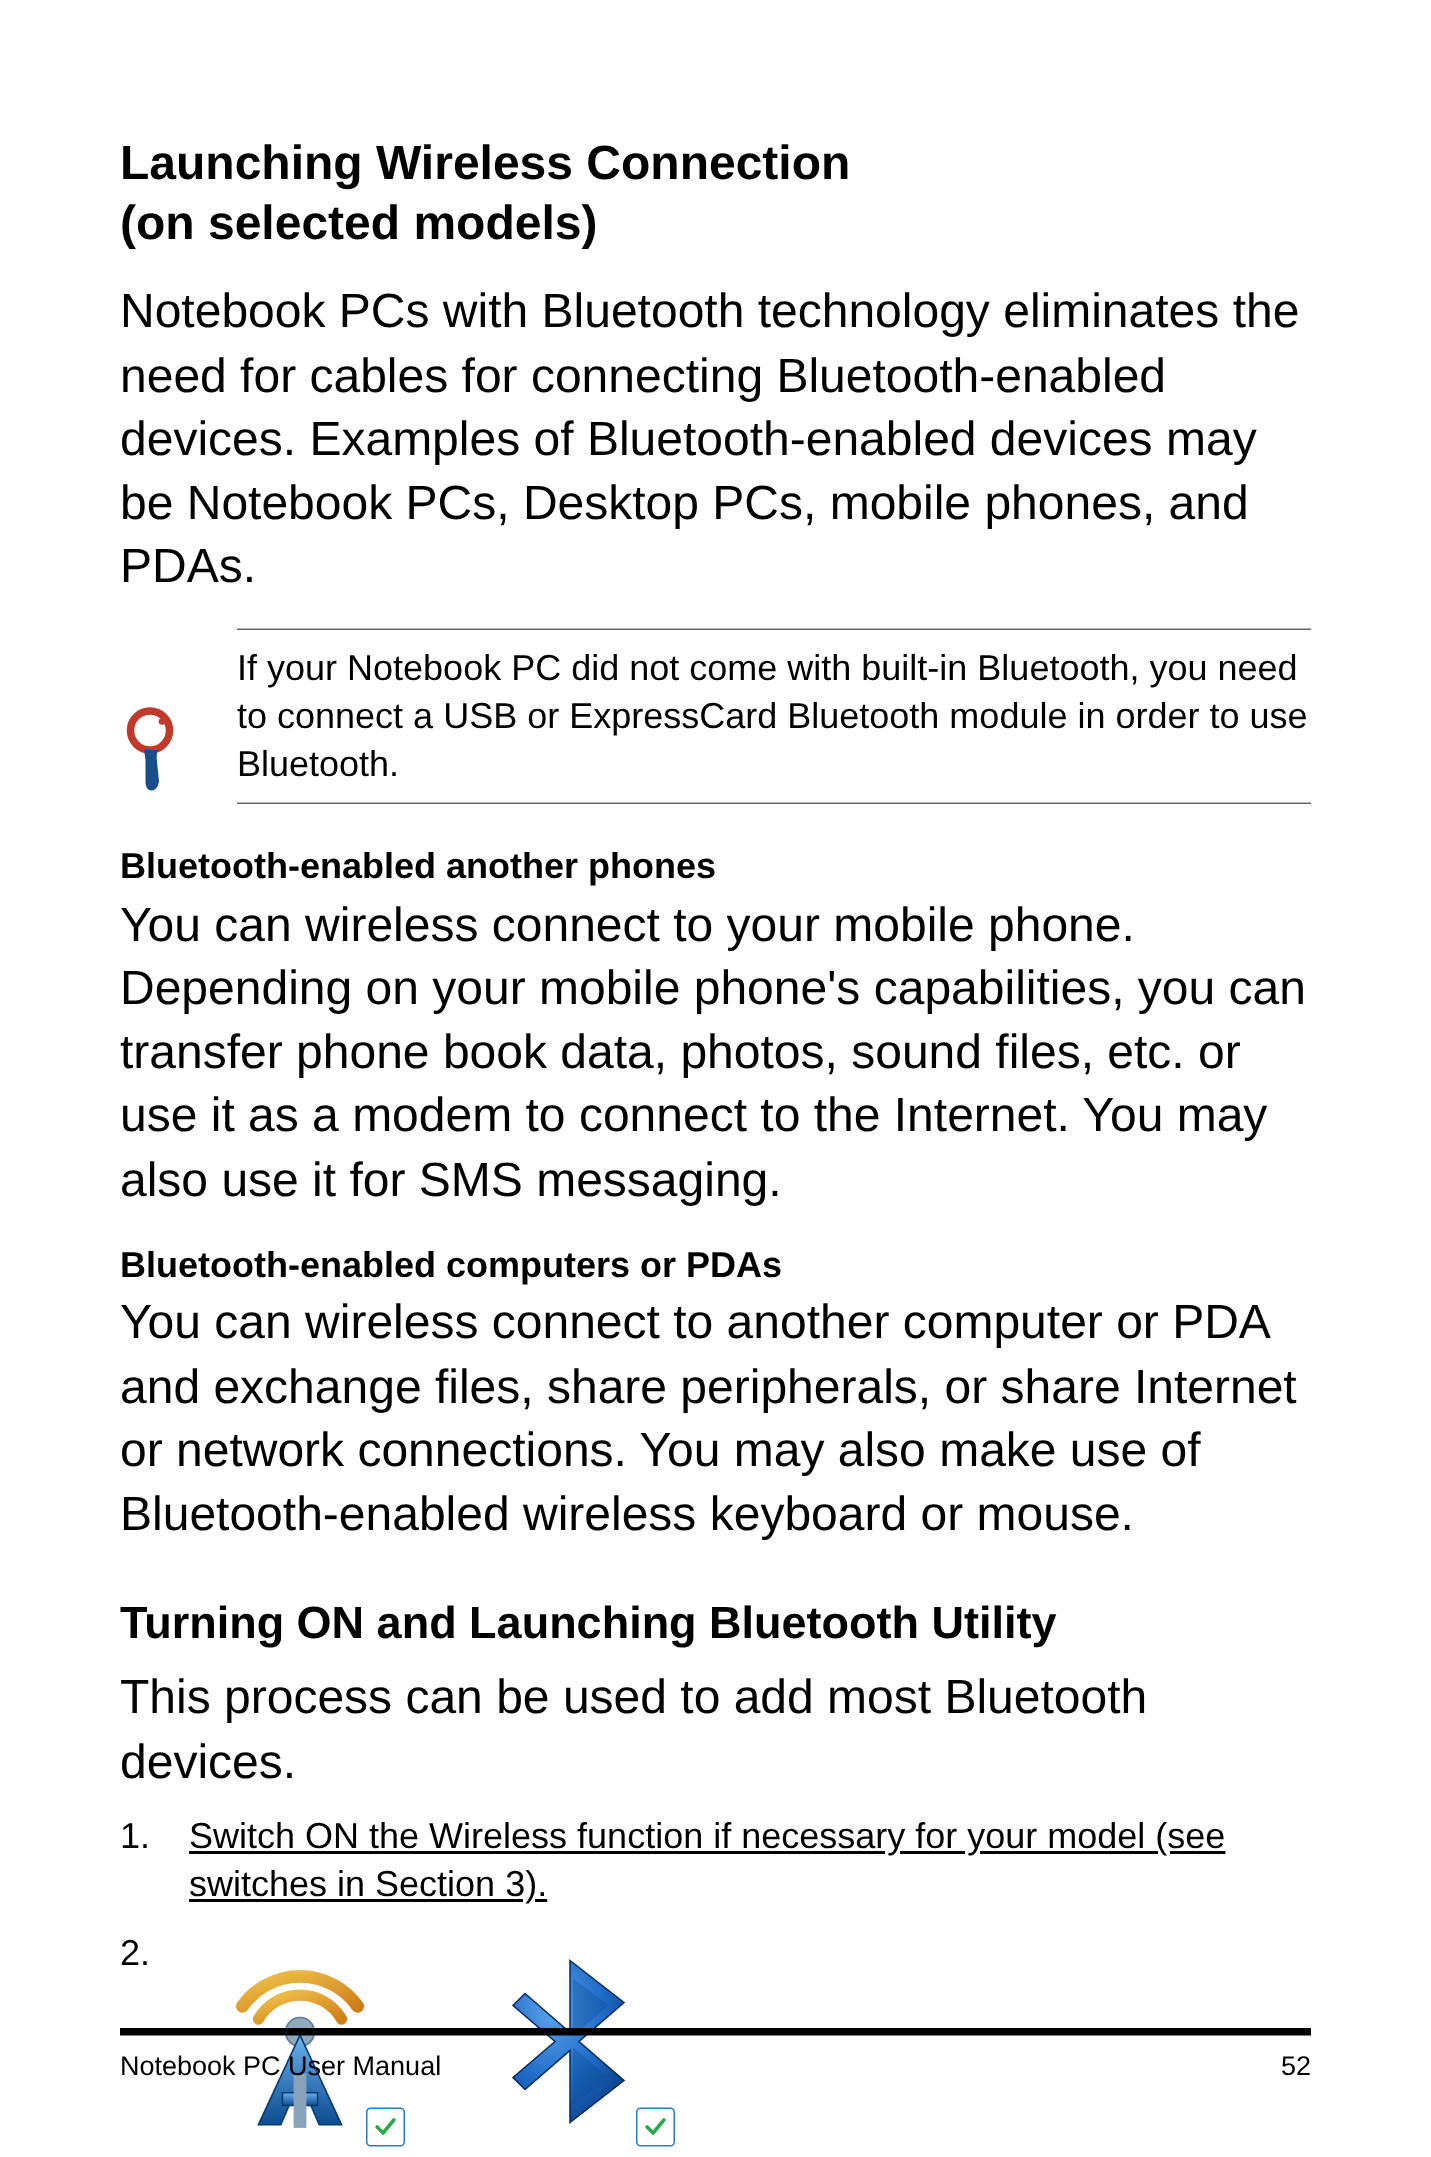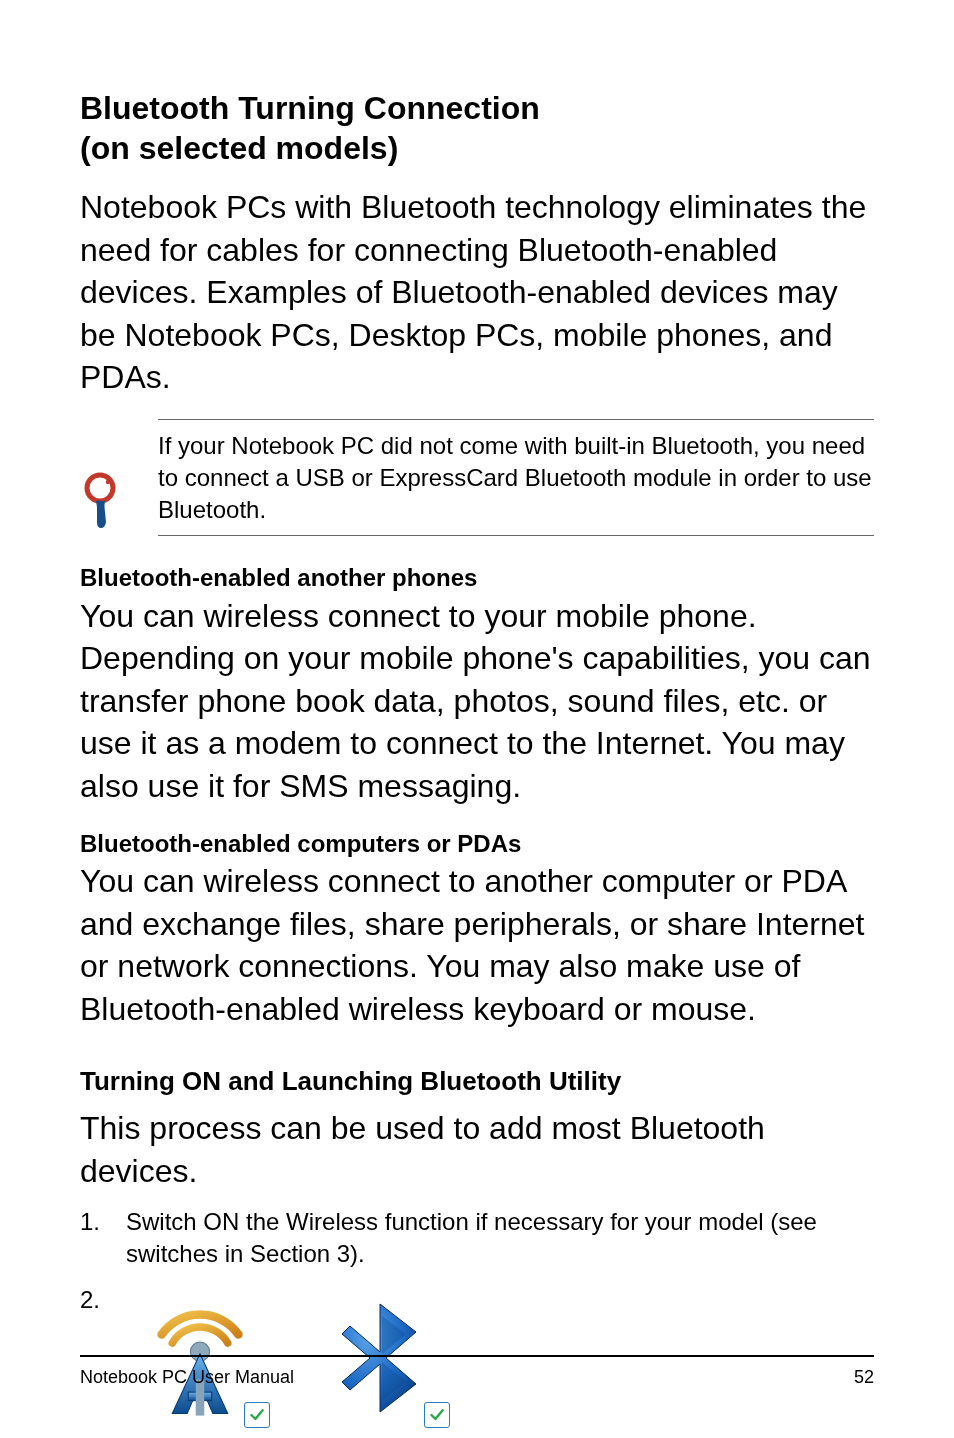--- a/index.html
+++ b/index.html
@@ -48,37 +48,38 @@
       line-height: 1.33;
     }
     h2.sub {
       font-size: 24px;
       font-weight: 700;
       margin-top: 4px;
       margin-bottom: 0;
       line-height: 1.35;
     }
     h2.utility {
-      font-size: 26px;
+      font-size: 30px;
       font-weight: 700;
       margin-top: 36px;
       margin-bottom: 10px;
     }
     .list-item {
       display: flex;
       font-size: 24px;
       line-height: 1.33;
       margin-top: 14px;
     }
     .list-num {
       width: 46px;
       flex: 0 0 46px;
     }
     .list-body {
       flex: 1;
+      text-decoration: underline;
     }
     .row-with-icons {
       display: flex;
       align-items: flex-start;
     }
     .row-text {
       flex: 1;
       padding-right: 10px;
     }
     .icons-group {
@@ -106,33 +107,33 @@
       border-radius: 3px;
       display: flex;
       align-items: center;
       justify-content: center;
     }
     .footer {
       position: absolute;
       bottom: 50px;
       left: 80px;
       right: 80px;
-      border-top: 2px solid #000000;
+      border-top: 5px solid #000000;
       padding-top: 10px;
       display: flex;
       justify-content: space-between;
       font-size: 18px;
       margin-top: 36px;
     }
   </style>
 </head>
 <body>
 
 <h1>
-  <span>Bluetooth Turning Connection</span><br>
+  <span>Launching Wireless Connection</span><br>
   <span>(on selected models)</span>
 </h1>
 
 <p class="body-text">Notebook PCs with Bluetooth technology eliminates the need for cables for connecting Bluetooth-enabled devices. Examples of Bluetooth-enabled devices may be Notebook PCs, Desktop PCs, mobile phones, and PDAs.</p>
 
 <div class="note-box">
   <div class="note-icon">
     <svg viewBox="0 0 40 60" width="40" height="60">
       <circle cx="20" cy="16" r="13" fill="none" stroke="#c0392b" stroke-width="5"></circle>
       <circle cx="28" cy="10" r="2.2" fill="#c0392b"></circle>

